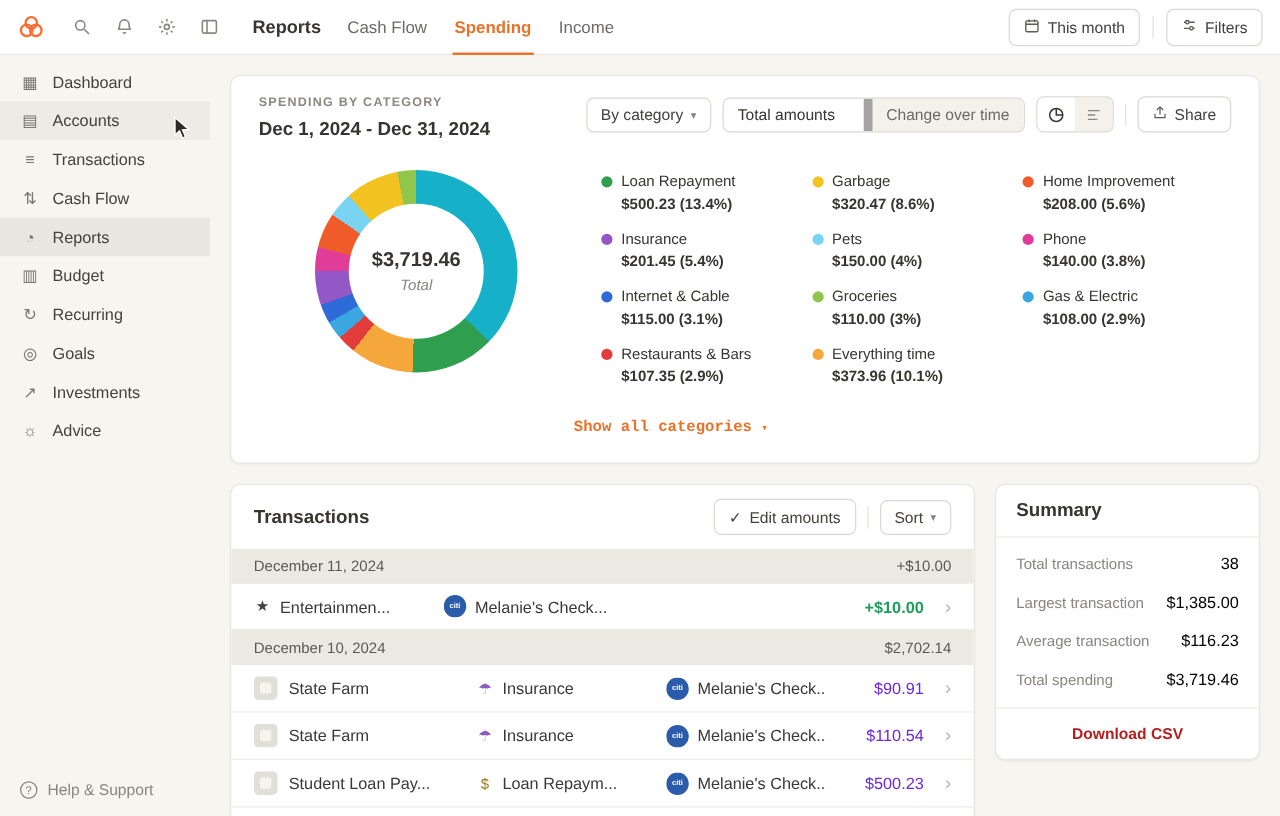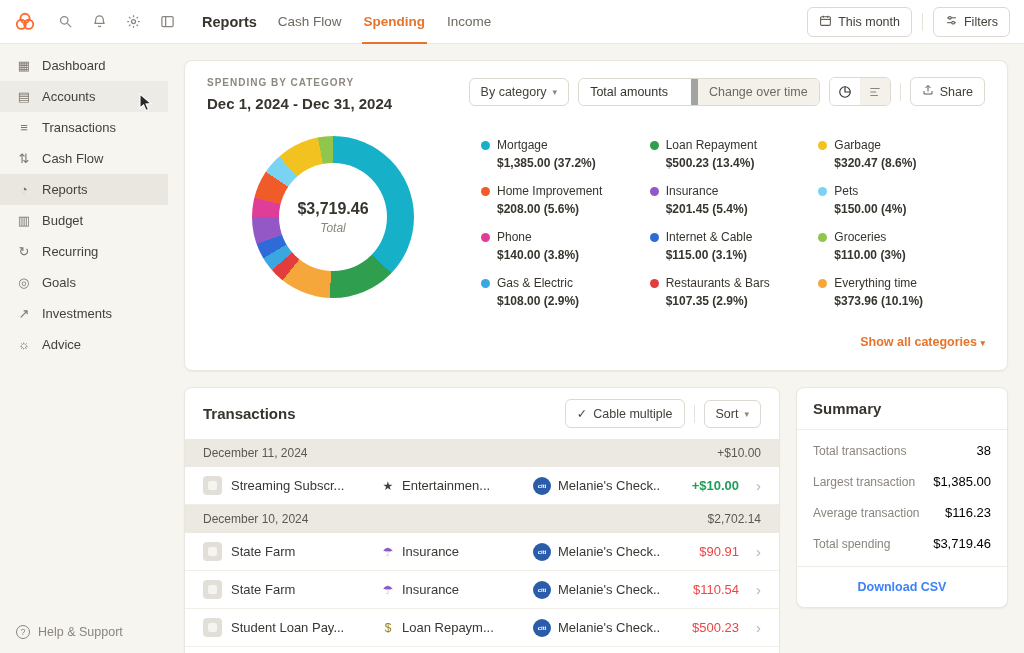--- a/index.html
+++ b/index.html
@@ -69,54 +69,54 @@
   .donut-total { font-size:16px; font-weight:bold; color:#38342e; }
   .donut-cap { font-size:12px; color:#8a857d; margin-top:3px;font-style:italic; }
 
   .legend { flex:1; display:grid; grid-template-columns:repeat(3,1fr); column-gap:8px;
     row-gap:14px; padding:2px 6px 0 22px; align-content:start; }
   .lg-item { font-size:12px; cursor:pointer; }
   .lg-top { display:flex; align-items:center; gap:7px; }
   .dot { width:9px; height:9px; border-radius:50%; flex:0 0 auto; }
   .lg-name { color:#38342e; }
   .lg-amt { font-weight:bold; color:#38342e; margin:4px 0 0 16px; }
-  .show-all-row { margin-left:252px; text-align:right; margin-top:24px; }
+  .show-all-row { margin-left:252px; text-align:left; margin-top:24px;font-family:Liberation Mono, monospace; }
   .show-all { color:#e8732a; font-weight:bold; font-size:12.5px; cursor:pointer; }
 
   
   .bottom-row { display:flex; gap:16px; margin-top:16px; align-items:flex-start; }
   .txn-card { flex:1; min-width:0; overflow:hidden; }
   .txn-head { display:flex; align-items:center; padding:11px 18px; }
   .txn-title { font-size:15px; font-weight:bold; color:#38342e; }
   .txn-actions { margin-left:auto; display:flex; align-items:center; gap:9px; }
   .group-head { display:flex; background:#ece9e3; padding:7px 18px; font-size:12px; color:#5d584f; }
   .group-total { margin-left:auto; }
   .txn-row { display:flex; align-items:center; padding:9px 18px; border-bottom:1px solid #f1eee8;
     font-size:13px; cursor:pointer; }
   .cell-merchant { width:178px; display:flex; gap:9px; align-items:center; overflow:hidden; white-space:nowrap; }
   .m-icon { width:19px; height:19px; border-radius:4px; background:#e2dfd8; flex:0 0 auto; position:relative; }
   .m-icon::after { content:""; position:absolute; inset:5px; background:#f6f4ef; border-radius:2px; }
   .cell-cat { width:152px; display:flex; gap:7px; align-items:center; overflow:hidden; white-space:nowrap; }
   .cat-ic { font-size:12px; width:14px; text-align:center; flex:0 0 auto; }
   .cell-acct { flex:1; display:flex; gap:7px; align-items:center; overflow:hidden; white-space:nowrap; }
   .citi { width:18px; height:18px; border-radius:50%; background:#2a5caa; color:#fff;
     font-size:6px; font-weight:bold; display:flex; align-items:center; justify-content:center; flex:0 0 auto; }
-  .cell-amt { width:78px; text-align:right; color:#ef4444; }
+  .cell-amt { width:78px; text-align:right; color:#6d28d9; }
   .cell-amt.pos { color:#1d9e5a; font-weight:bold; }
   .row-chev { width:22px; text-align:right; color:#b9b4ac; font-size:15px; }
 
   
   .sum-card { width:212px; flex:0 0 auto; }
   .sum-head { padding:12px 16px; font-weight:bold; font-size:15px; color:#38342e;
     border-bottom:1px solid #efece6; }
   .sum-rows { padding:5px 0 7px; }
   .sum-row { display:flex; align-items:center; padding:8px 16px; font-size:12px; color:#8a857d; }
   .sum-val { margin-left:auto; color:#000000; font-size:13px; }
   .sum-dl { border-top:1px solid #efece6; text-align:center; padding:13px;
-    color:#3b82f6; font-weight:bold; font-size:12.5px; cursor:pointer; }
+    color:#b91c1c; font-weight:bold; font-size:12.5px; cursor:pointer; }
 
   .cursor { position:absolute; left:137px; top:93px; z-index:50; pointer-events:none; }
 </style>
 </head>
 <body>
 
 <div class="app">
 
   <div class="topbar">
     <span class="logo">
@@ -283,27 +283,20 @@
               <div class="donut-total">$3,719.46</div>
               <div class="donut-cap">Total</div>
             </div>
           </div>
         </div>
 
         <div class="legend">
 
           <div class="lg-item">
             <div class="lg-top">
-                <span class="dot" style="background: rgb(22, 177, 201);"></span>
-              <span class="lg-name">Mortgage</span>
-              </div>
-            <div class="lg-amt">$1,385.00 (37.2%)</div>
-          </div>
-          <div class="lg-item">
-            <div class="lg-top">
                 <span class="dot" style="background: rgb(47, 158, 78);"></span>
               <span class="lg-name">Loan Repayment</span>
               </div>
             <div class="lg-amt">$500.23 (13.4%)</div>
           </div>
           <div class="lg-item">
             <div class="lg-top">
                 <span class="dot" style="background: rgb(242, 195, 32);"></span>
               <span class="lg-name">Garbage</span>
               </div>
@@ -387,39 +380,35 @@
     </div>
 
     <div class="bottom-row">
 
       <div class="card txn-card">
         <div class="txn-head">
           <span class="txn-title">Transactions</span>
           <div class="txn-actions">
             <button class="btn">
               <span>✓</span>
-              <span>Cable multiple</span>
+              <span>Edit amounts</span>
             </button>
             <span class="vdiv"></span>
             <button class="btn">
               <span>Sort</span>
               <span class="chev">▾</span>
             </button>
           </div>
         </div>
 
         <div class="group-head">
           <span>December 11, 2024</span>
           <span class="group-total">+$10.00</span>
         </div>
         <div class="txn-row">
-          <div class="cell-merchant">
-            <span class="m-icon"></span>
-            <span>Streaming Subscr...</span>
-          </div>
           <div class="cell-cat">
             <span class="cat-ic" style="color: rgb(69, 65, 59);">★</span>
             <span>Entertainmen...</span>
           </div>
           <div class="cell-acct">
             <span class="citi">citi</span>
             <span>Melanie's Check...</span>
           </div>
           <span class="cell-amt pos">+$10.00</span>
           <span class="row-chev">›</span>

